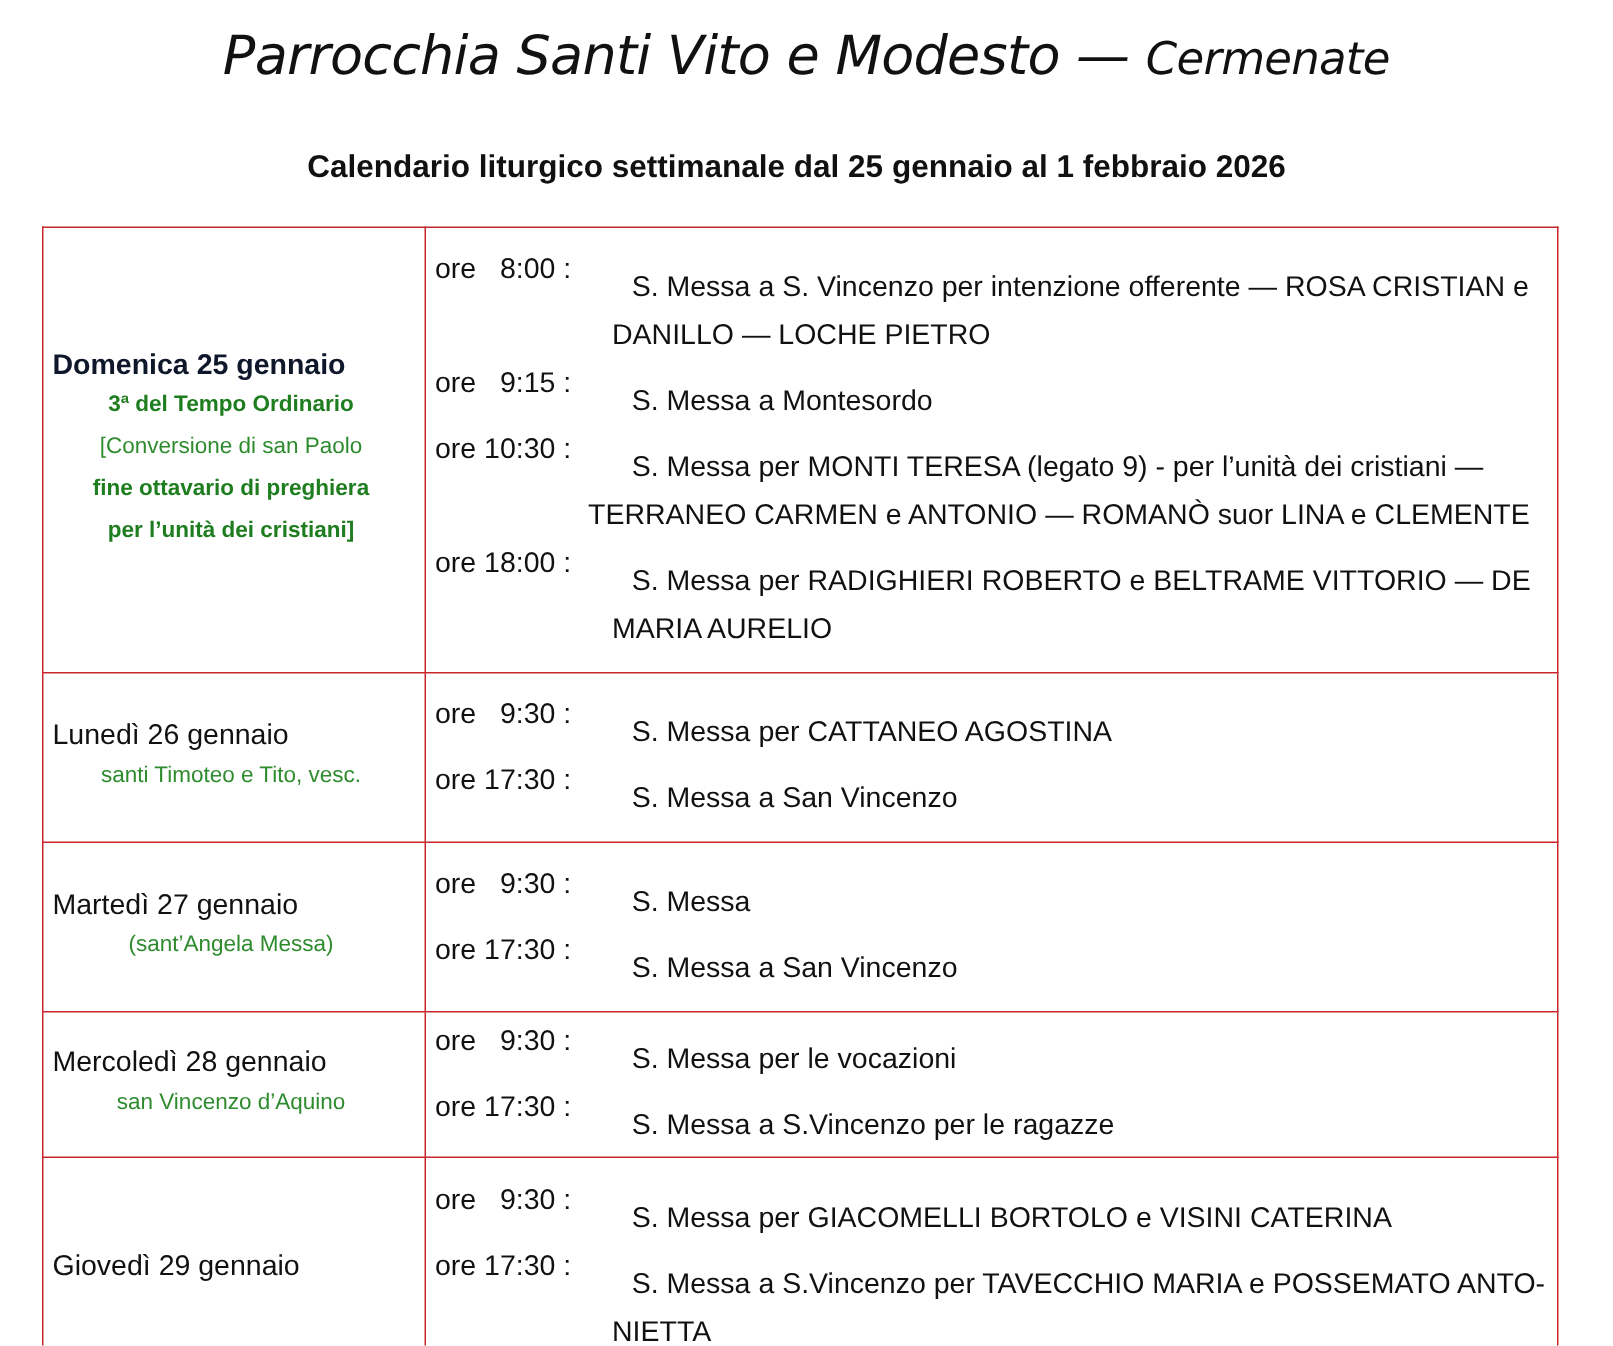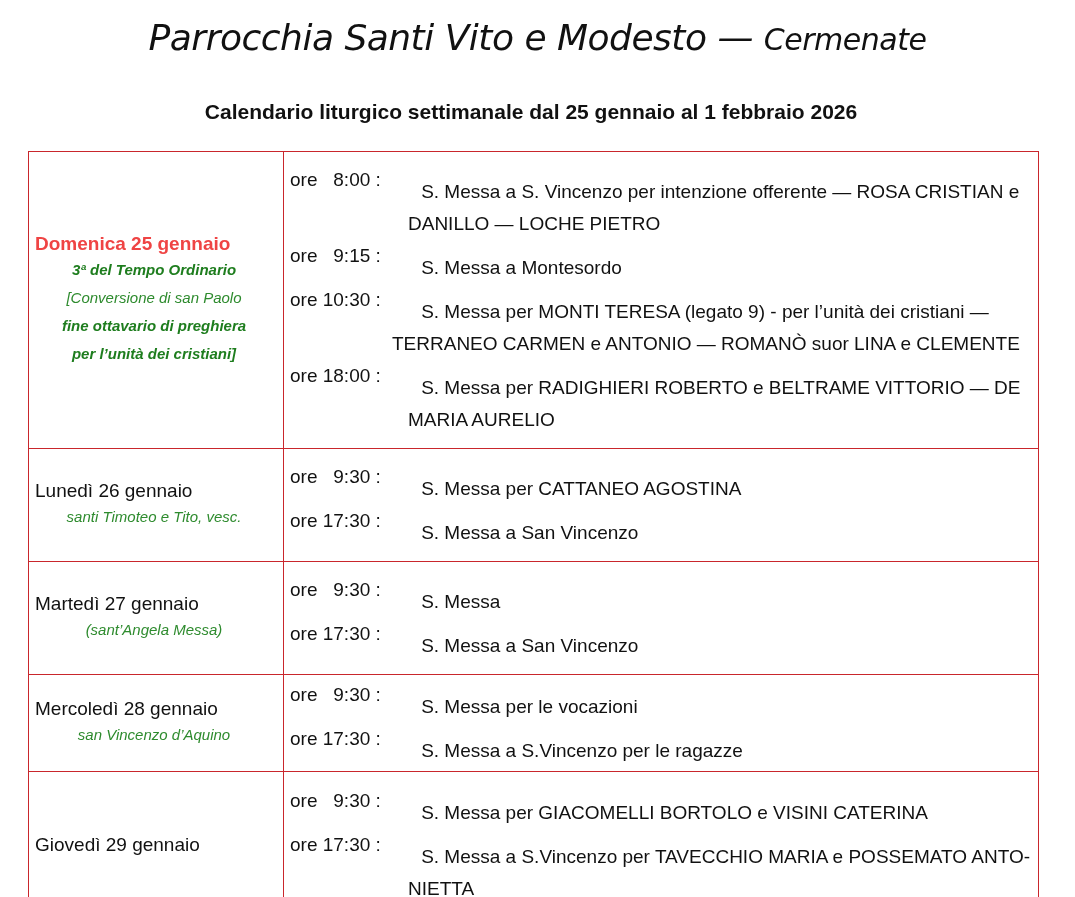--- a/index.html
+++ b/index.html
@@ -15,22 +15,22 @@
     font-family: "Liberation Sans", sans-serif; font-weight: bold; font-size: 21px; color: #111;
   }
   table.cal {
     position: absolute; left: 28px; top: 151px; width: 1011px;
     border-collapse: collapse; table-layout: fixed;
   }
   table.cal td { border: 1px solid #c9262c; vertical-align: middle; padding: 0; }
   td.day { width: 248px; padding-left: 6px !important; }
   td.masses { padding: 12px 6px 12px 6px !important; }
   .dayname { font-size: 19px; color: #111; line-height: 24px; }
-  .dayname.green { color: #ef4444; font-weight: bold; }
-  .note { font-size: 15px; font-style: italic; color: #2e8b2e; line-height: 28px; }
+  .dayname.green { color: #0f172a; font-weight: bold; }
+  .note { font-size: 15px; color: #2e8b2e; line-height: 28px; }
   .note.bold { font-weight: bold; color: #1e7d1e; }
   .note.center { text-align: center; padding-right: 10px; }
   .mass { font-size: 19px; line-height: 32px; color: #111; display: flex; gap: 35px; }
   .mass .ore { white-space: pre; flex: 0 0 auto; }
   .mass .txt { flex: 1 1 auto; margin-top: 12px; }
   .cont { display: block; padding-left: 118px; }
   .cont.less { padding-left: 102px; }
   tr.r1 td { height: 258px; }
   tr.r2 td { height: 79px; }
   tr.r3 td { height: 83px; }

